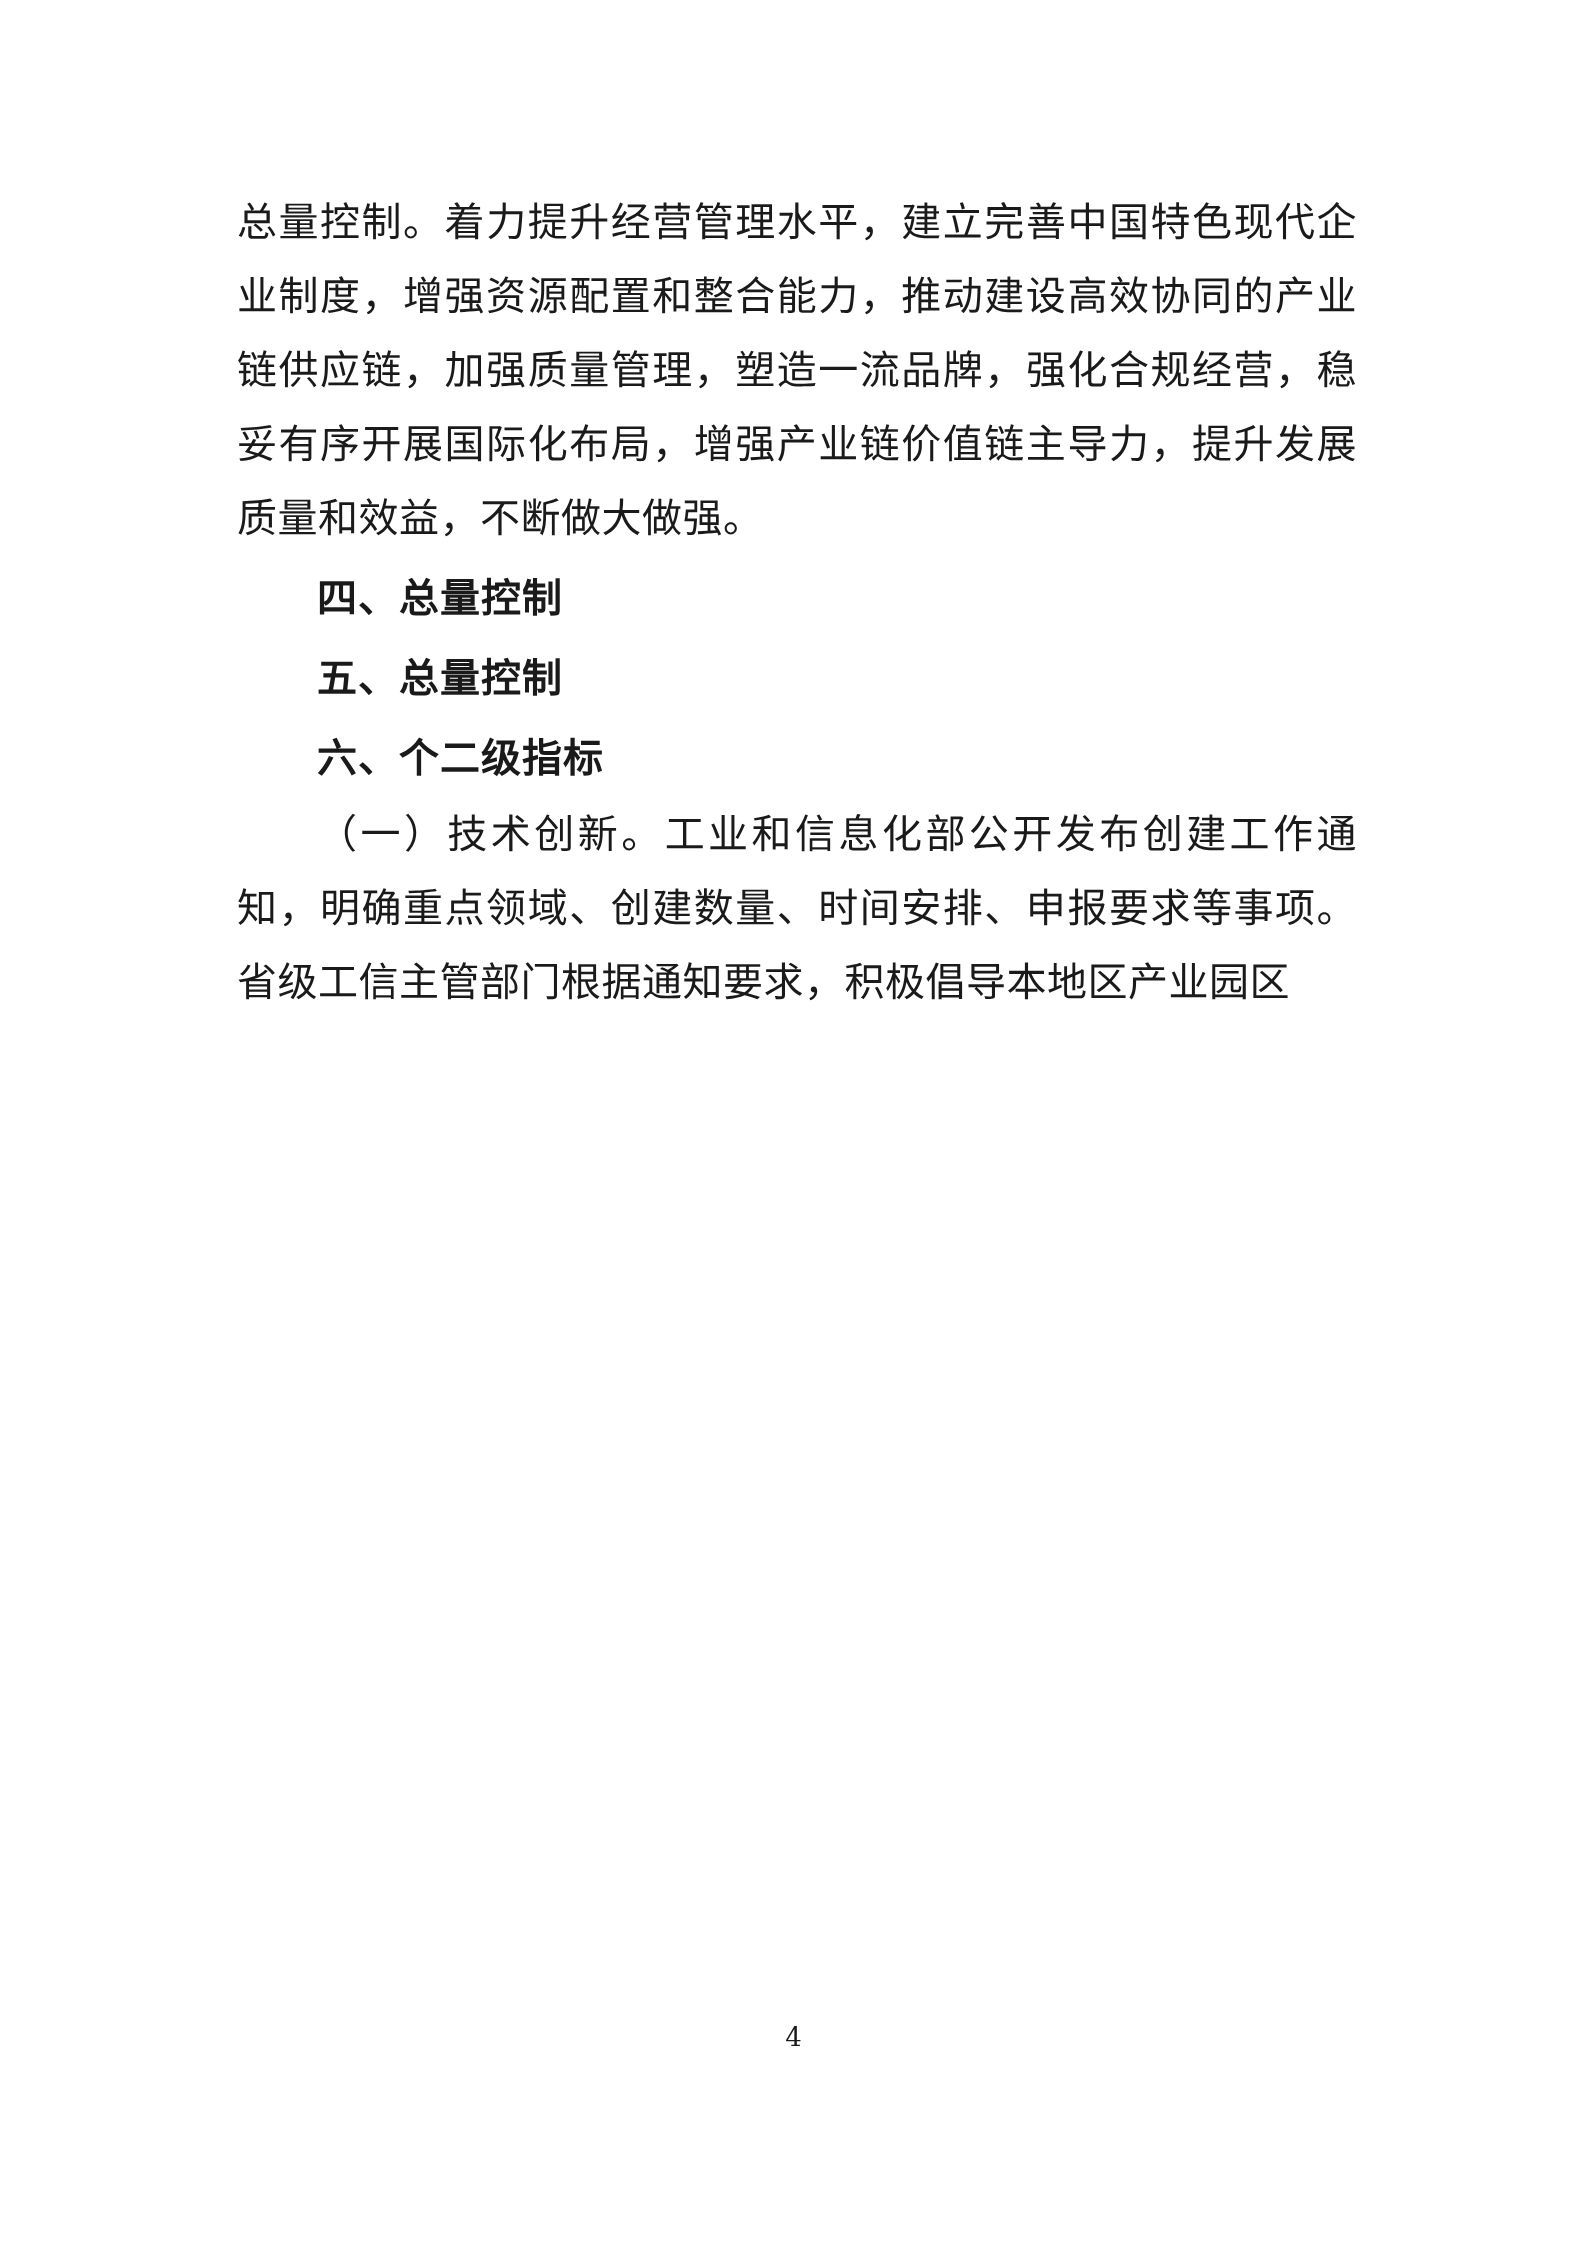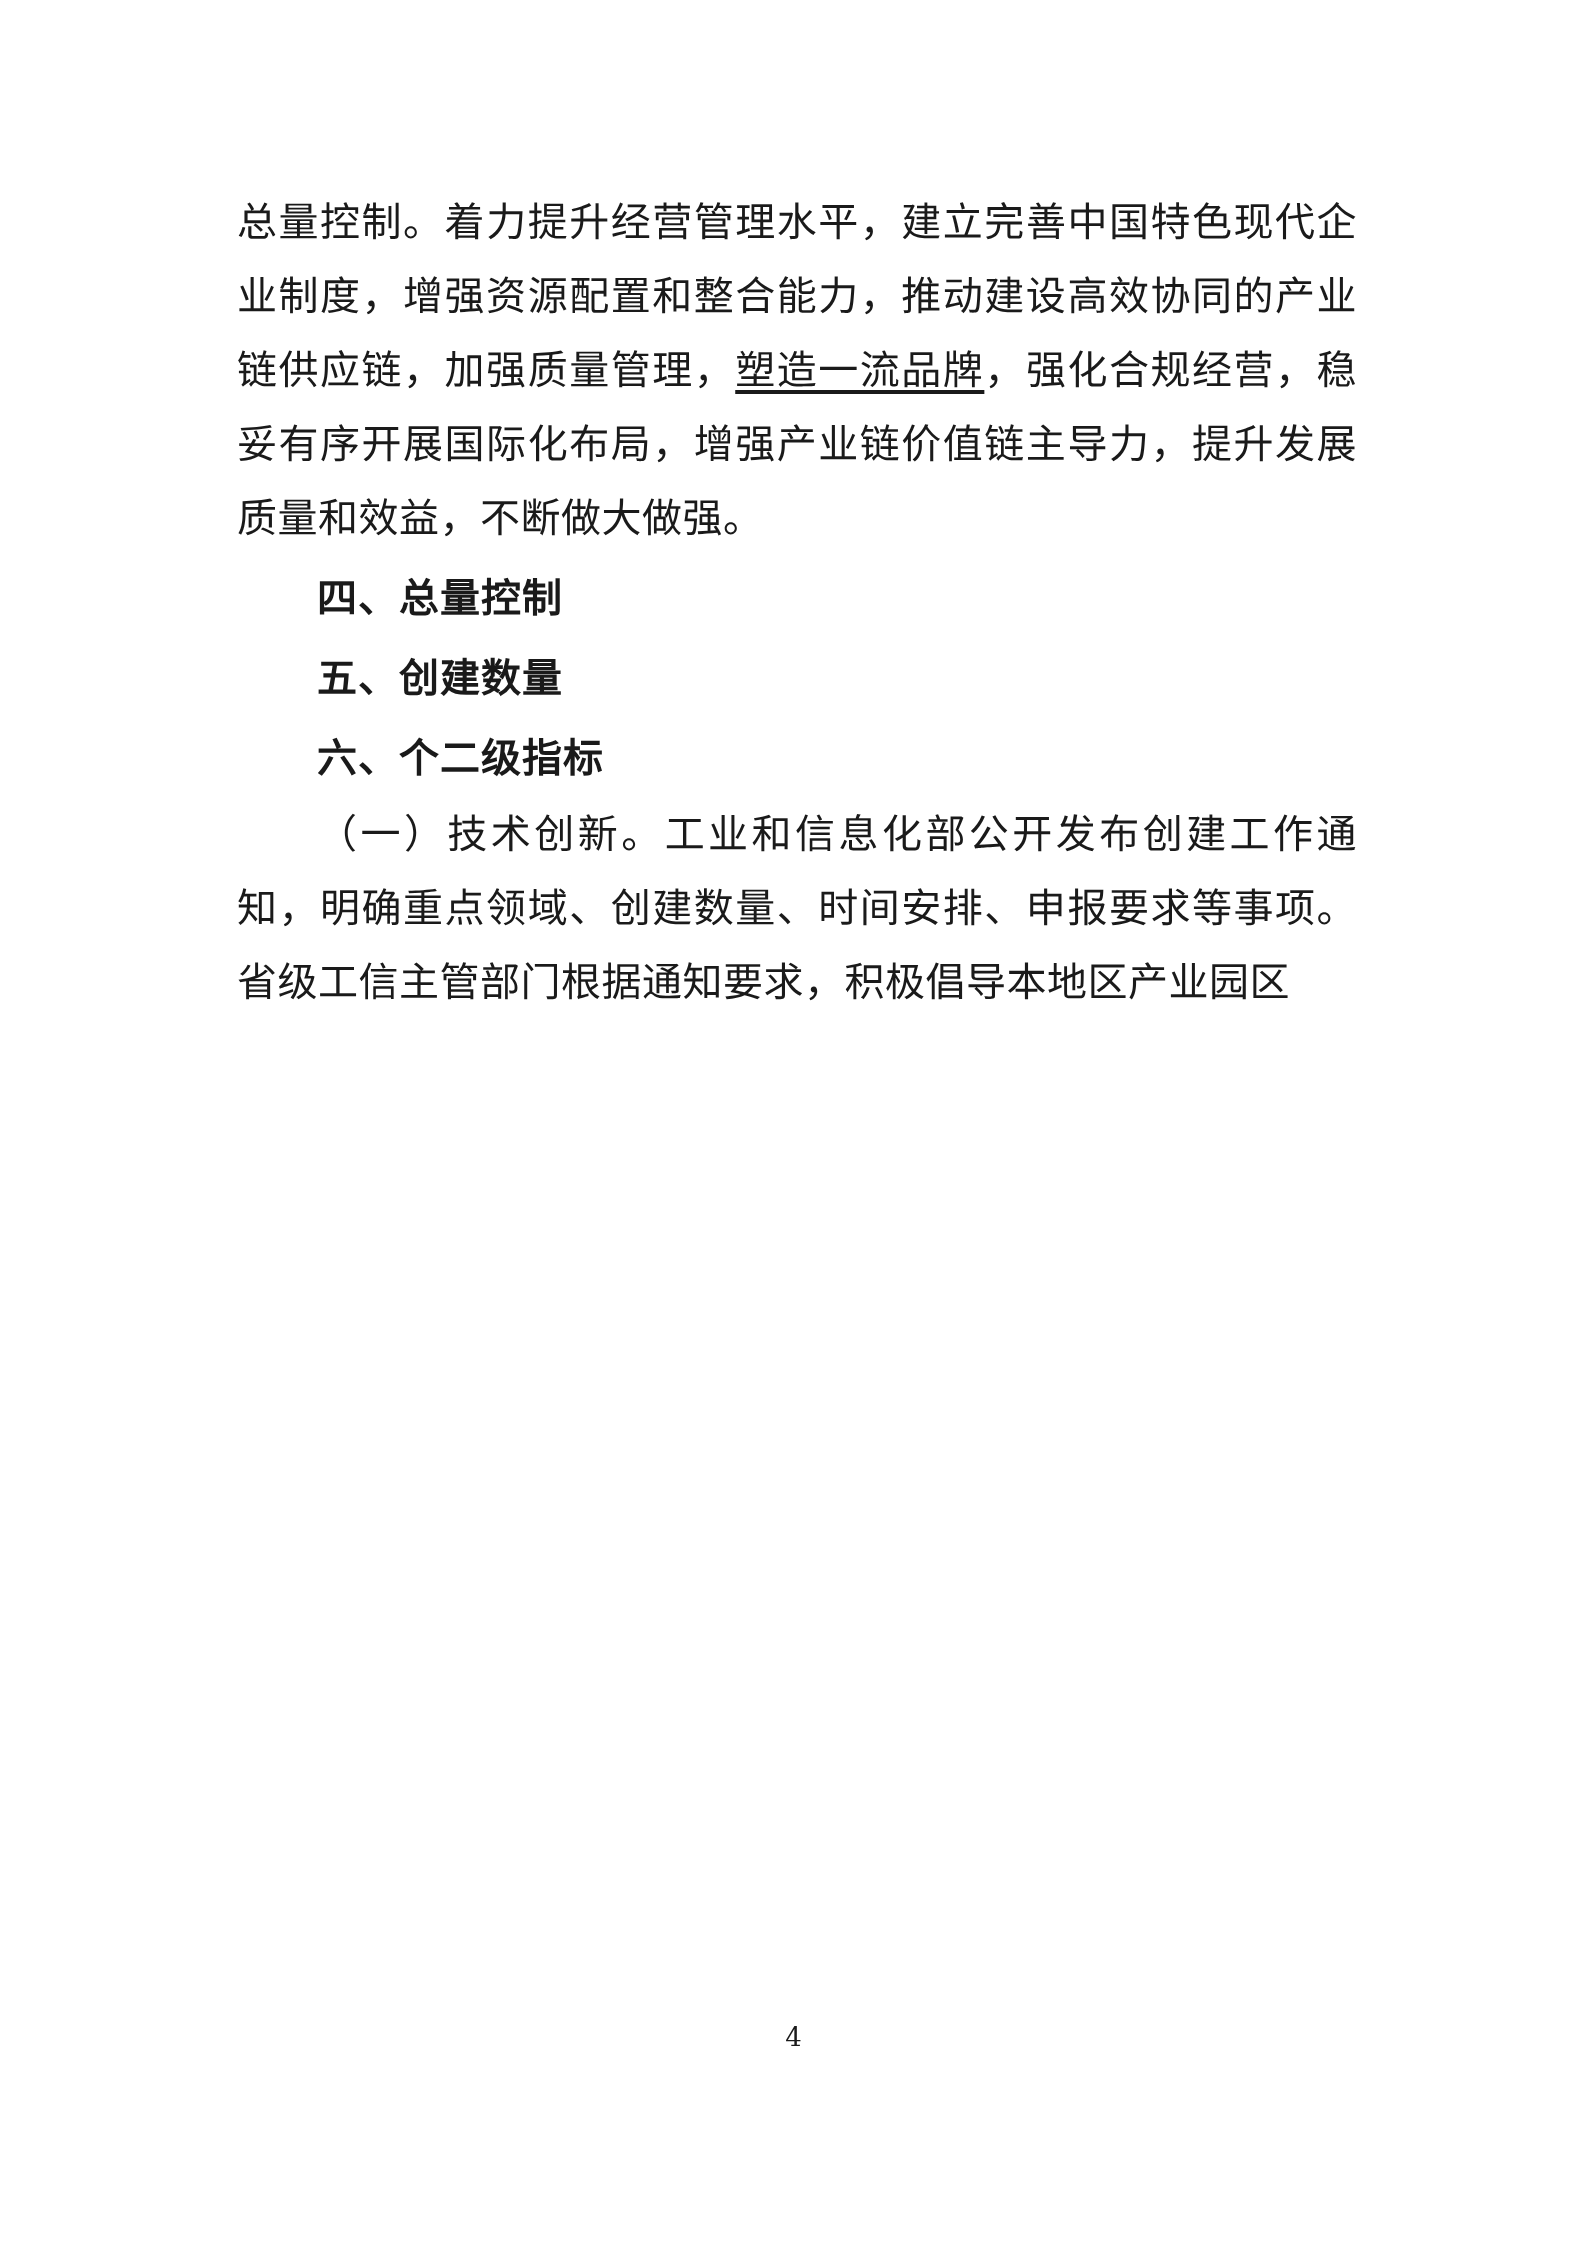--- a/index.html
+++ b/index.html
@@ -41,39 +41,38 @@
     line-height: 74px;
     font-weight: bold;
     margin: 6px 0 2px 0;
     text-indent: 80px;
     letter-spacing: 1px;
   }
   .bold-run {
     font-weight: normal;
   }
   .underline-run {
-    text-decoration: underline;
     text-underline-offset: 6px;
   }
   .page-number {
     position: absolute;
     left: 0;
     right: 0;
     top: 2022px;
     text-align: center;
     font-size: 26px;
     font-family: "DejaVu Serif", "Liberation Serif", serif;
     color: #1a1a1a;
   }
 </style>
 </head>
 <body>
 
 <div class="page">
   <div class="content" id="content">
       <div class="para"><span>总量控制。</span><span class="bold-run">着力</span><span>提升经营管理水平，建立完善中国特色现代企业制度，增强资源配置和整合能力，推动建设高效协同的产业链供应链，加强质量管理，</span><span class="underline-run">塑造一流品牌</span><span>，强化合规经营，稳妥有序开展国际化布局，增强产业链价值链主导力，提升发展质量和效益，不断做大做强。</span></div>
       <div class="heading">四、总量控制</div>
-      <div class="heading">五、创建数量</div>
+      <div class="heading">五、总量控制</div>
       <div class="heading">六、个二级指标</div>
       <div class="para indent"><span class="bold-run">（一）技术创新。</span><span>工业和信息化部公开发布创建工作通知，明确重点领域、创建数量、时间安排、申报要求等事项。省级工信主管部门根据通知要求，积极倡导本地区产业园区</span></div>
     </div>
   <div class="page-number">4</div>
 </div>
 
 </body></html>

